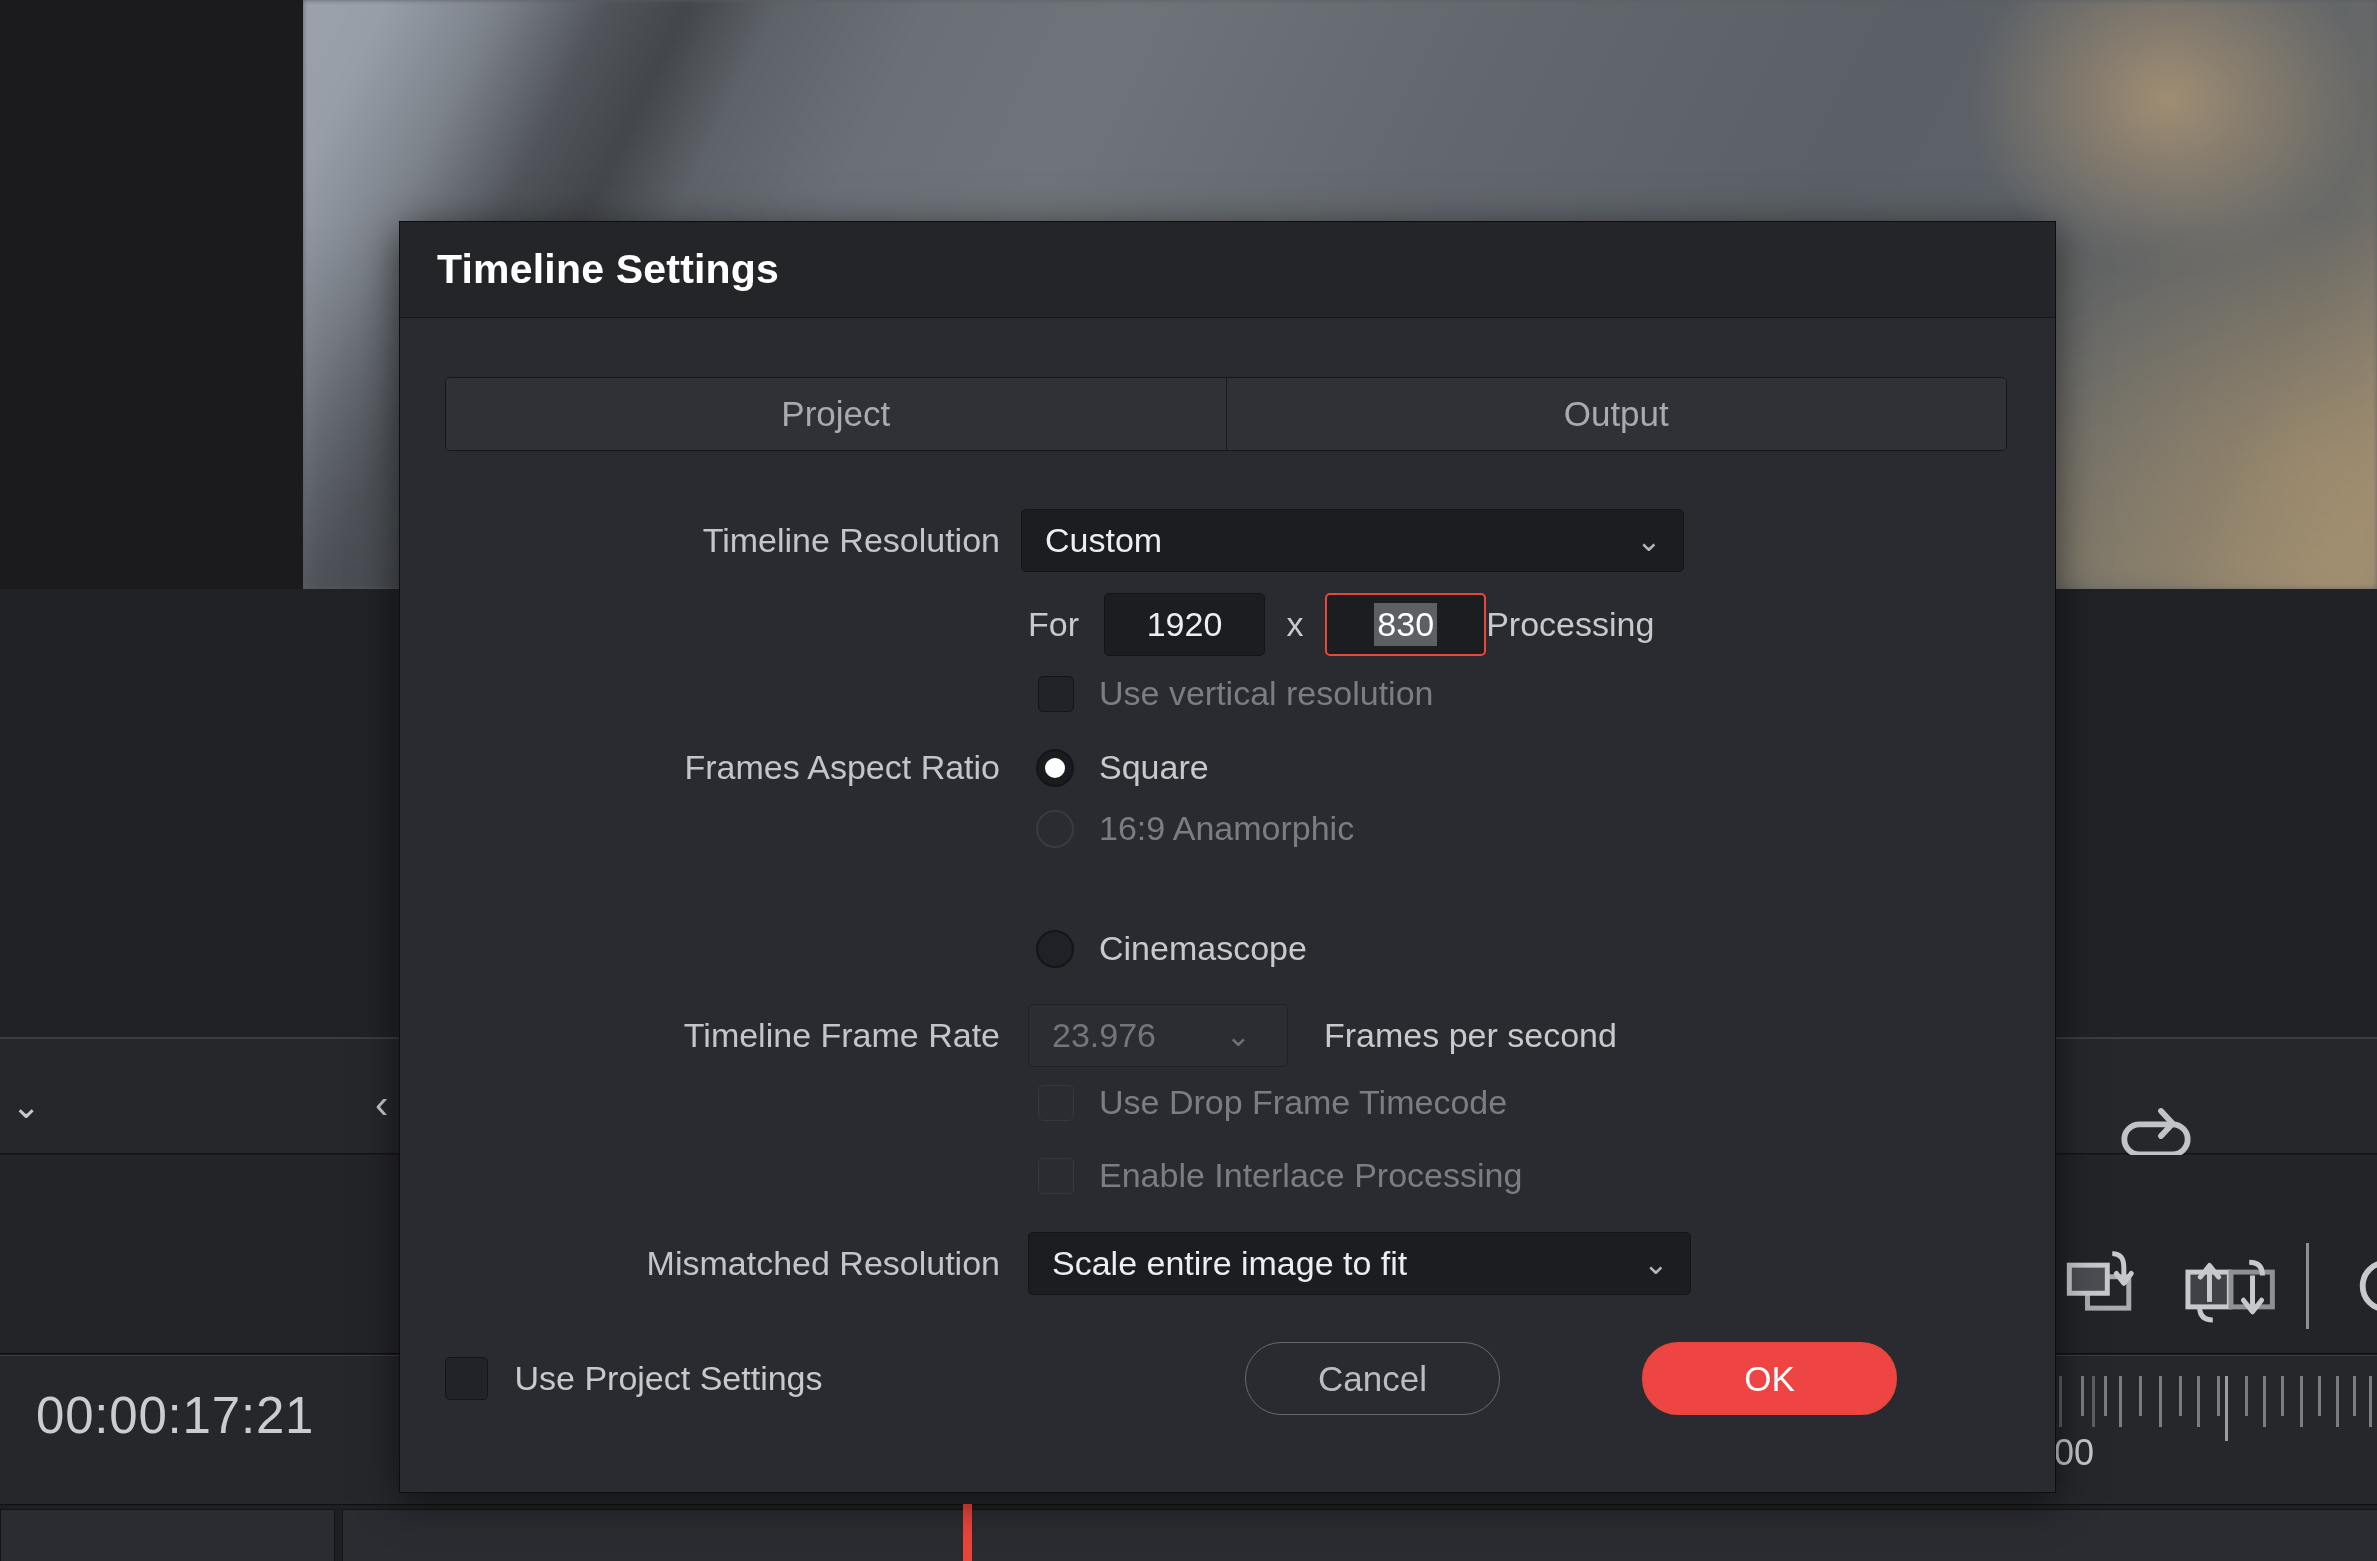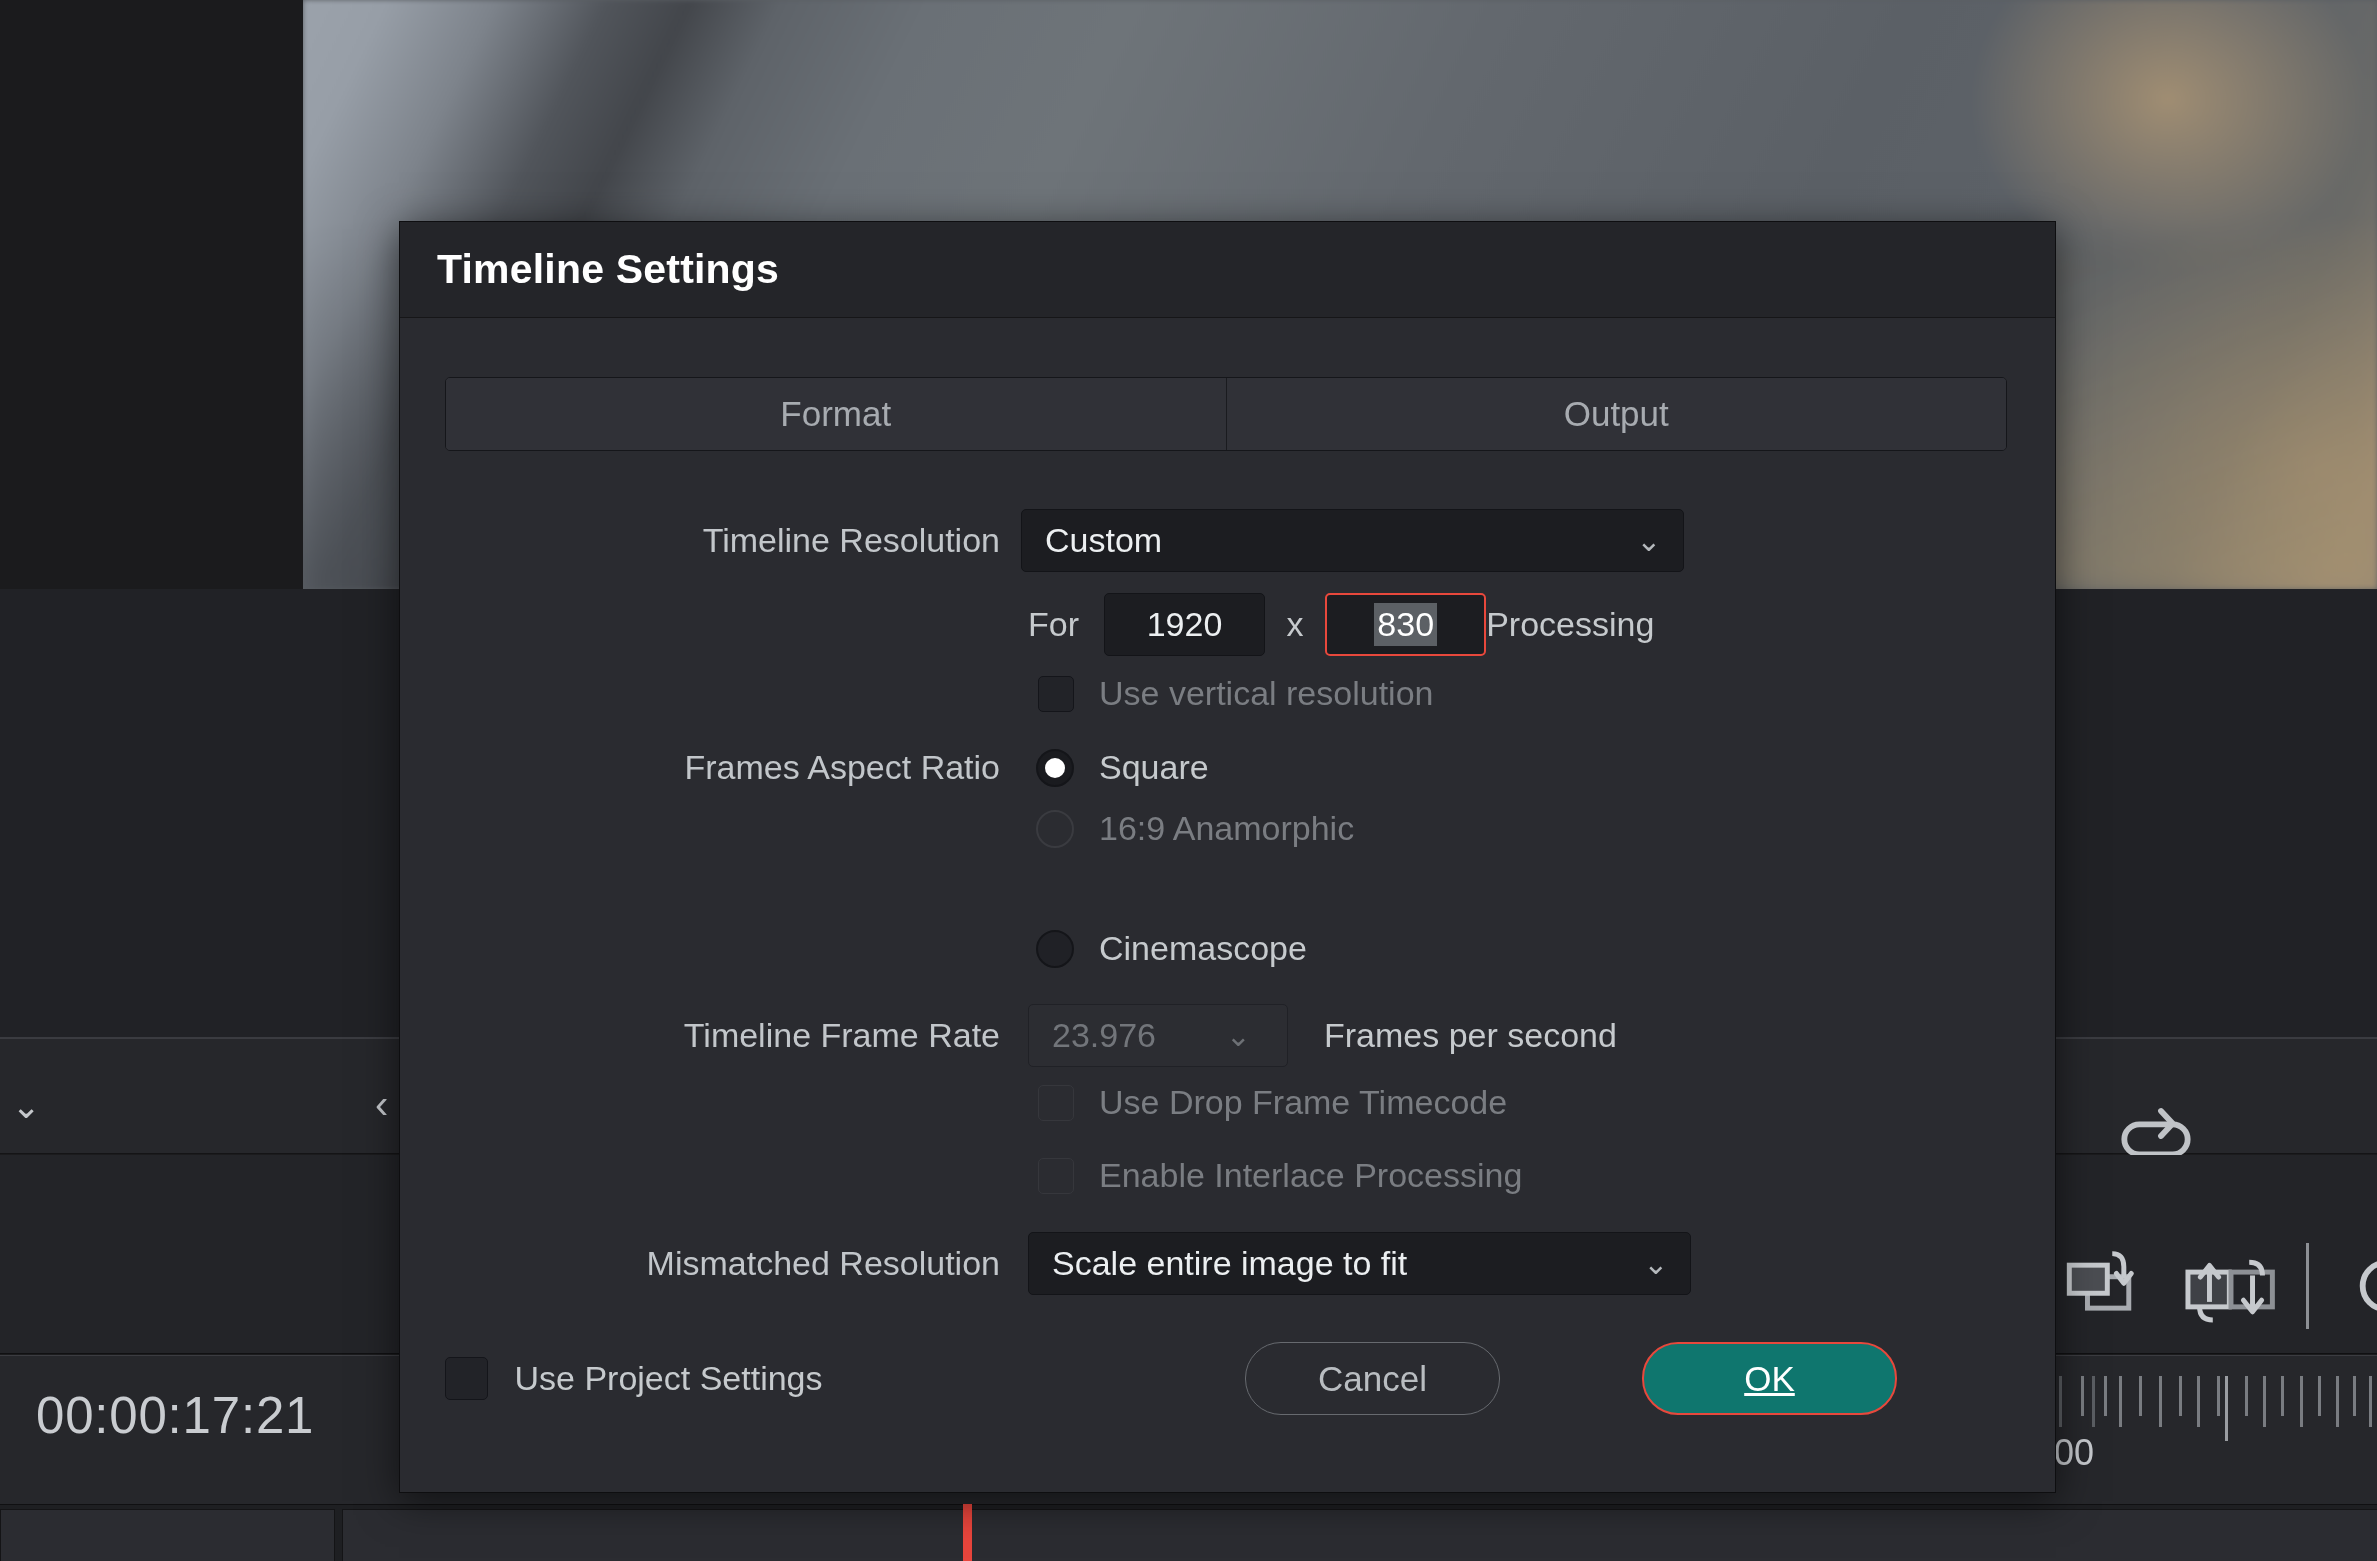--- a/index.html
+++ b/index.html
@@ -267,23 +267,22 @@
   }
   .btn-cancel {
     width: 255px;
     border: 1.7px solid #676a6f;
     background: #2a2b30;
     color: #b9bdc1;
   }
   .btn-ok {
     width: 255px;
     border: 2.5px solid #e8483c;
-    background: #0f766e;
+    background: #ef4444;
     color: #ffffff;
-    text-decoration: underline;
   }
 </style>
 </head>
 <body>
 
 <div class="app">
 
   <div class="viewer-wrap">
     <div class="viewer-img"></div>
   </div>
@@ -366,21 +365,21 @@
 
 <div class="dialog">
 
   <div class="dialog-titlebar">
     <div class="dialog-title">Timeline Settings</div>
   </div>
 
   <div class="dialog-body">
 
     <div class="tabs">
-      <div class="tab">Format</div>
+      <div class="tab">Project</div>
       <div class="tab">Output</div>
     </div>
 
     <div class="row" style="left:45px; top:191px; width:1562px;">
       <div class="lbl" style="width:555px;">Timeline Resolution</div>
       <div class="select" style="margin-left:21px; width:663px;">
         <span>Custom</span>
         <span class="caret">⌄</span>
       </div>
     </div>

